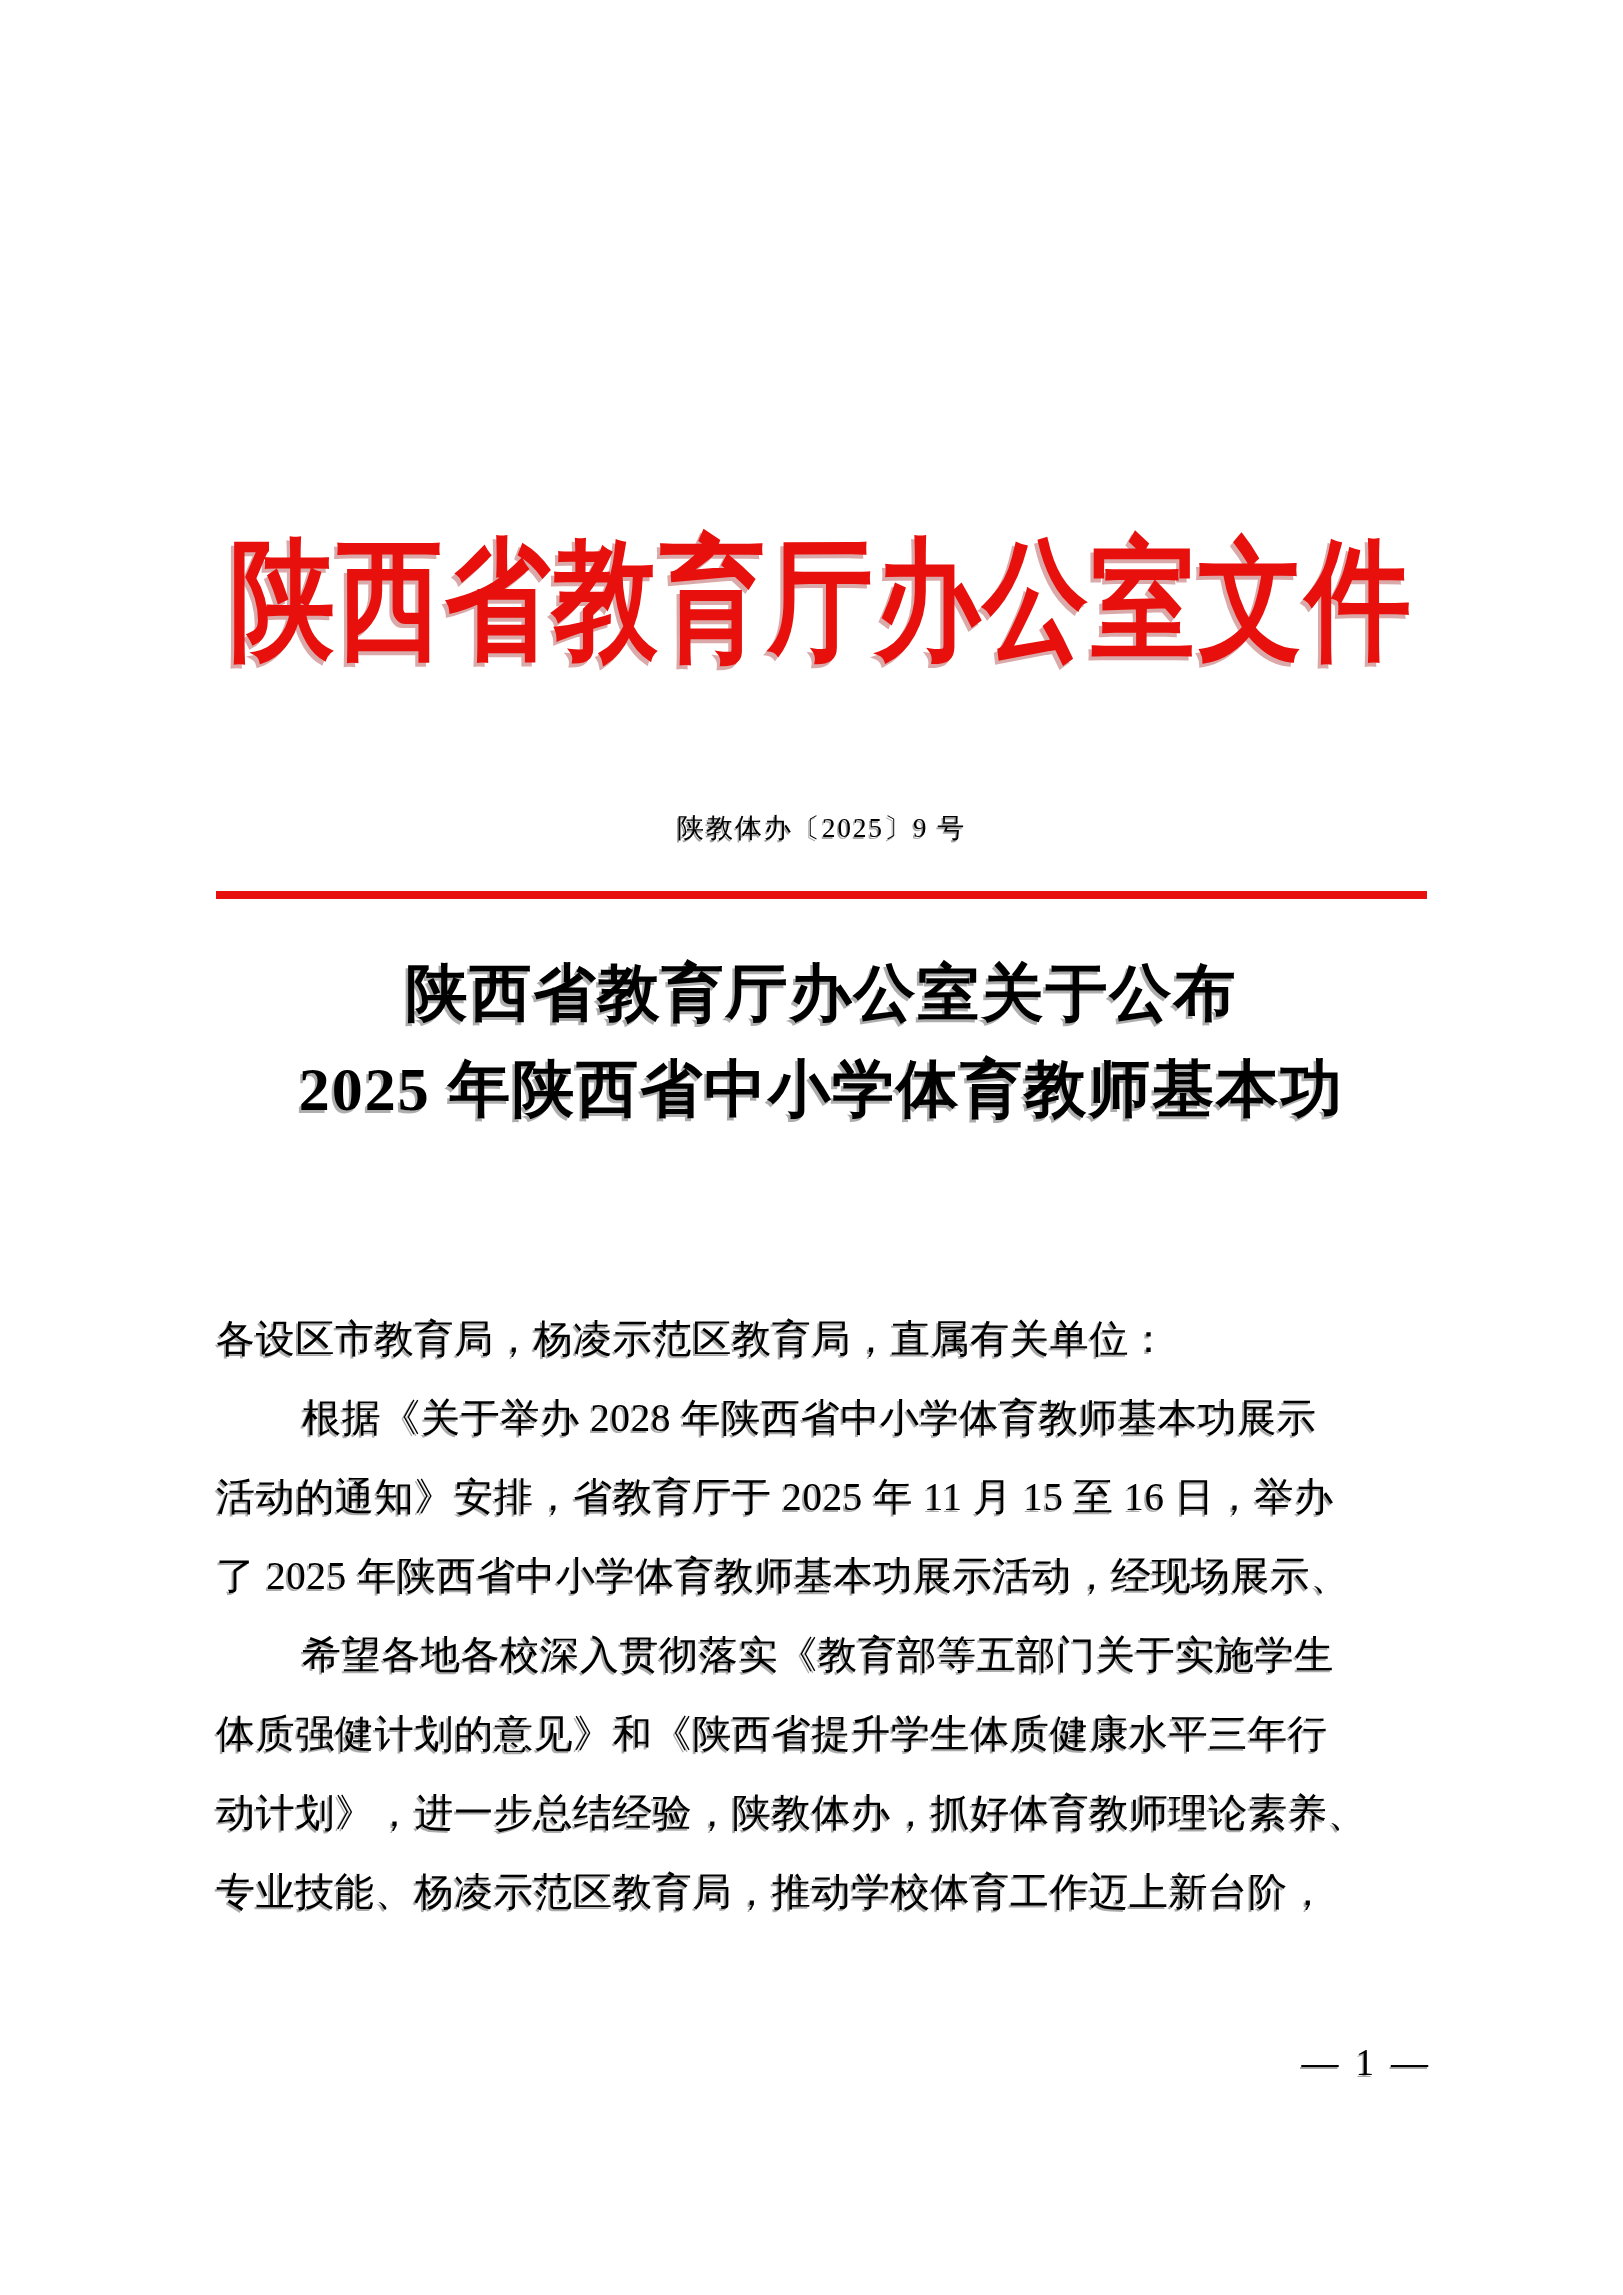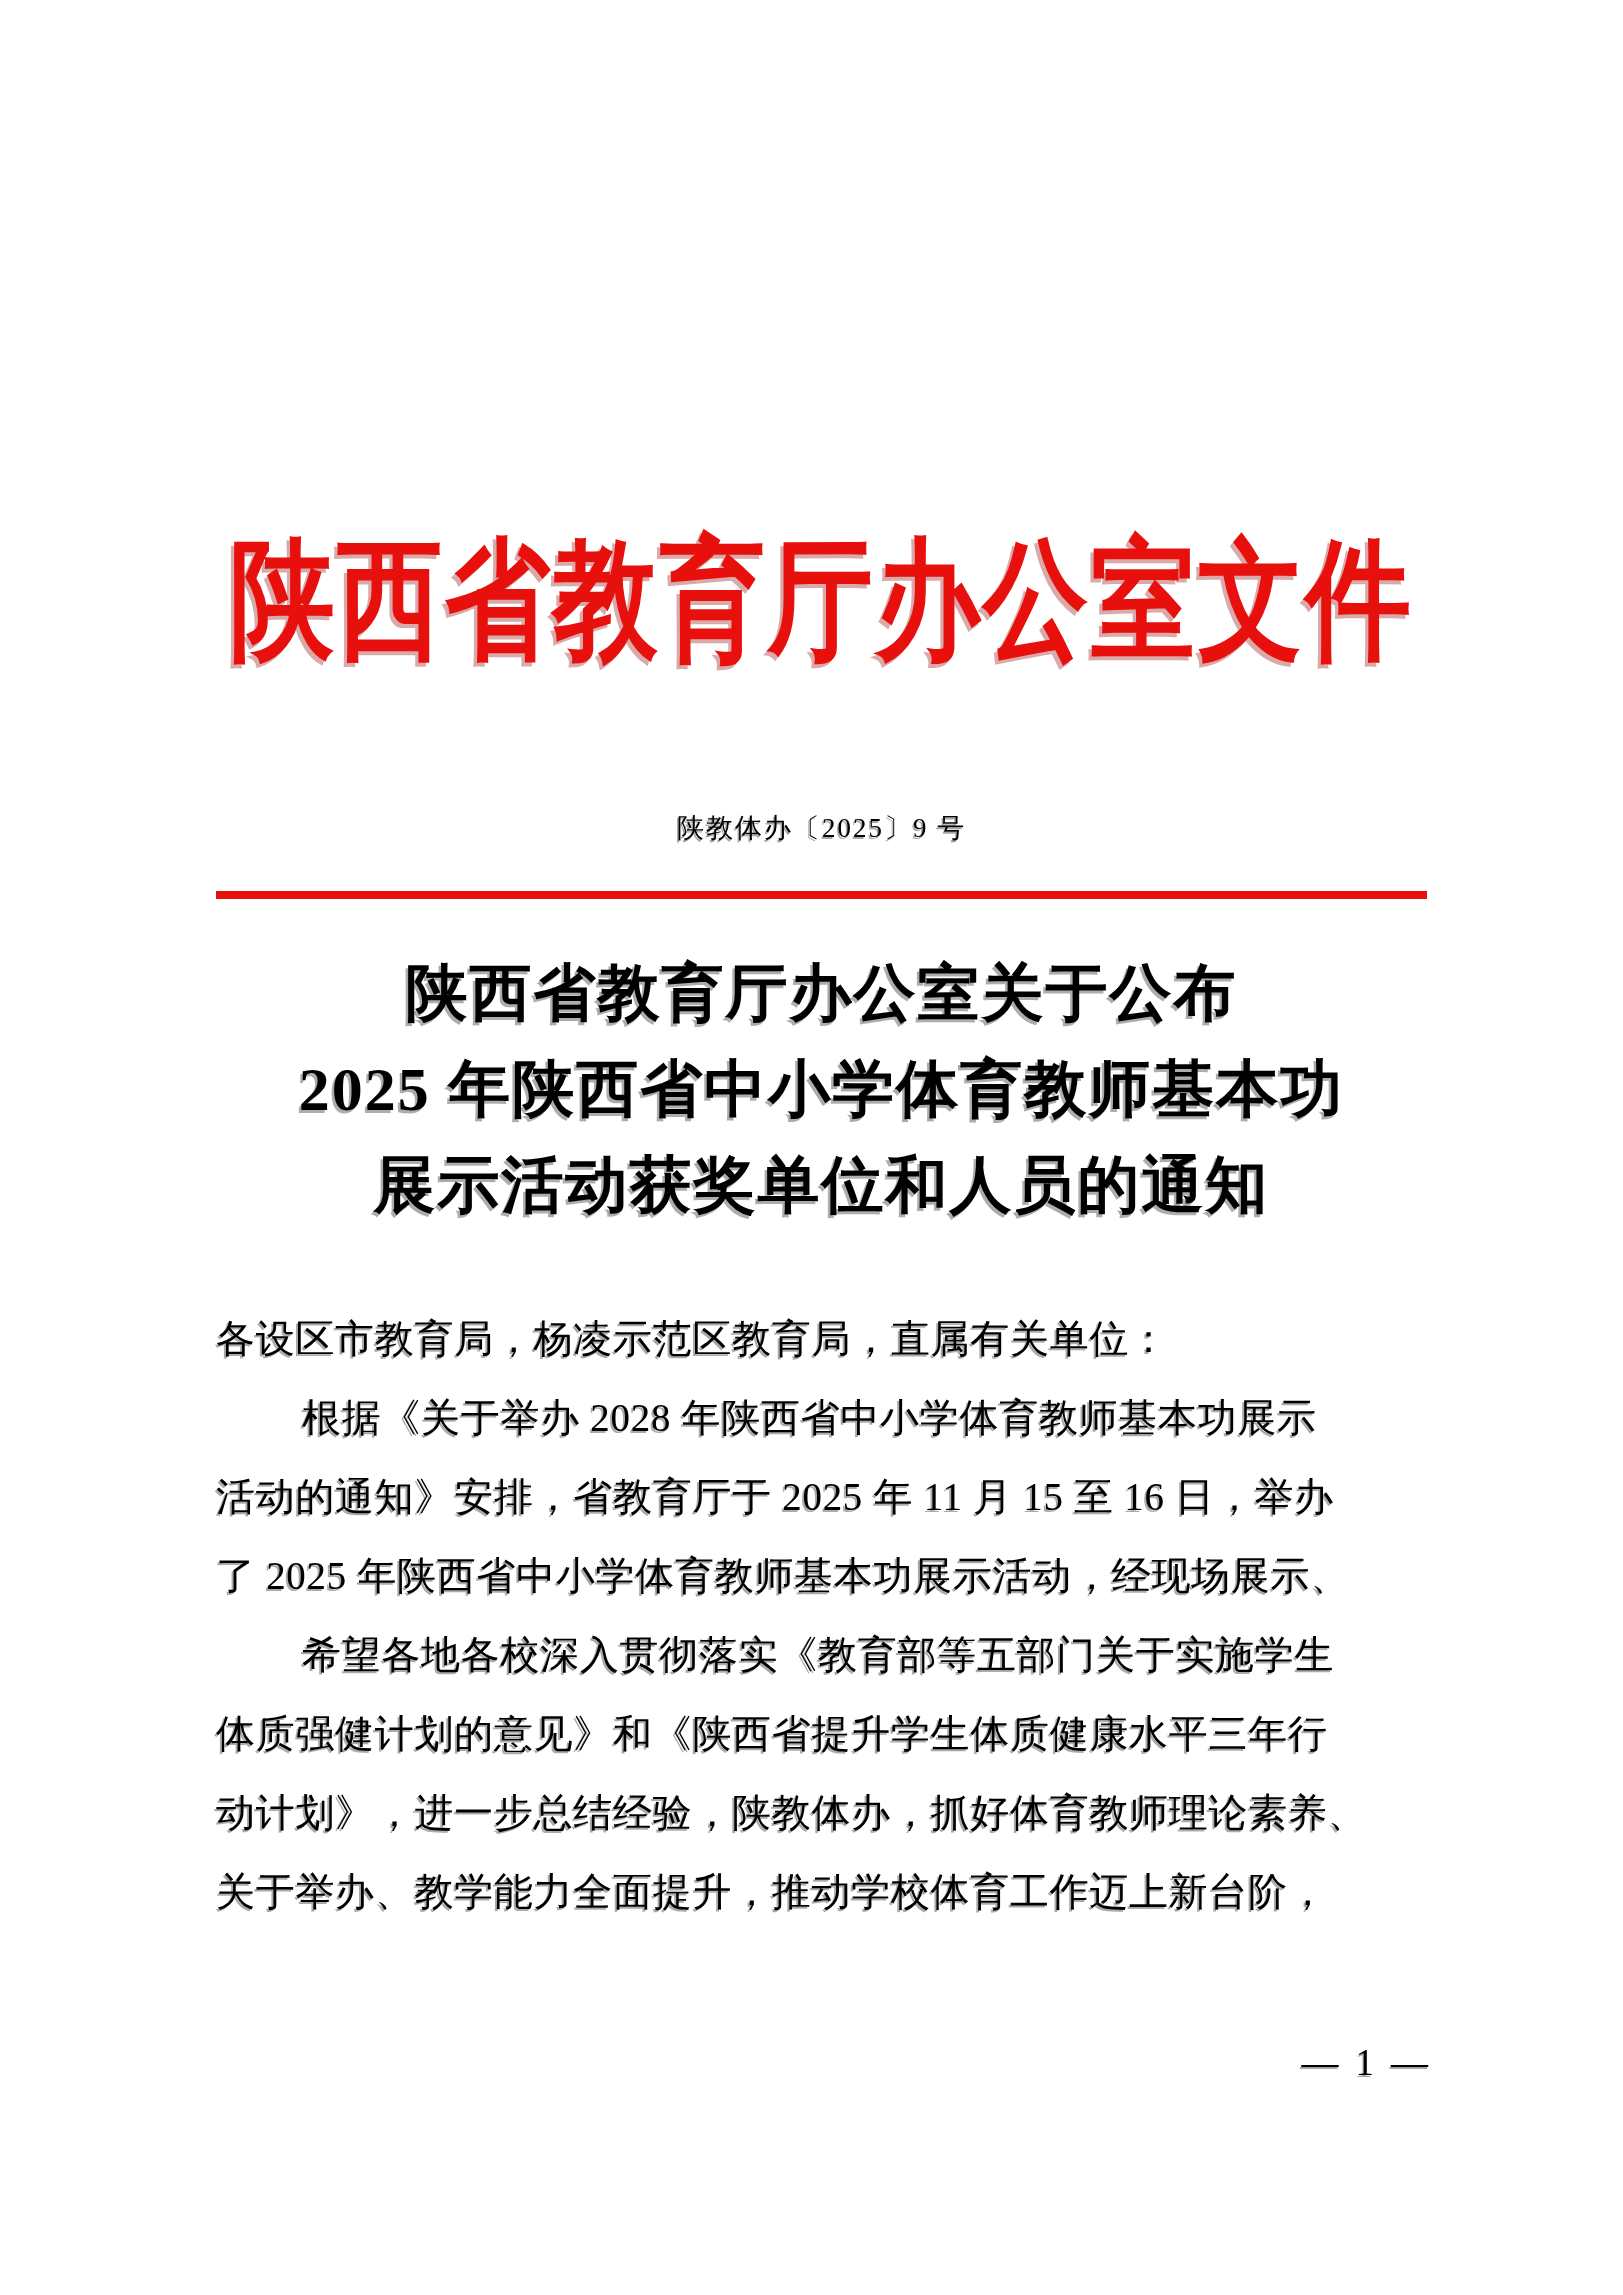--- a/index.html
+++ b/index.html
@@ -99,31 +99,30 @@
 
     <div class="agency-banner" style="color: rgb(232, 16, 12);">陕西省教育厅办公室文件</div>
 
     <div class="doc-number">陕教体办〔2025〕9 号</div>
 
     <div class="red-divider" style="background: rgb(232, 16, 12);"></div>
 
     <div class="notice-title">
       <div class="title-line">陕西省教育厅办公室关于公布</div>
       <div class="title-line">2025 年陕西省中小学体育教师基本功</div>
-      <div class="title-line">展示活动获奖单位和人员的通知</div>
     </div>
 
     <div class="body-text">
       <span class="body-line">各设区市教育局，杨凌示范区教育局，直属有关单位：</span>
       <span class="body-line indent">根据《关于举办 2028 年陕西省中小学体育教师基本功展示</span>
       <span class="body-line">活动的通知》安排，省教育厅于 2025 年 11 月 15 至 16 日，举办</span>
       <span class="body-line">了 2025 年陕西省中小学体育教师基本功展示活动，经现场展示、</span>
       <span class="body-line indent">希望各地各校深入贯彻落实《教育部等五部门关于实施学生</span>
       <span class="body-line">体质强健计划的意见》和《陕西省提升学生体质健康水平三年行</span>
       <span class="body-line">动计划》，进一步总结经验，陕教体办，抓好体育教师理论素养、</span>
-      <span class="body-line">关于举办、教学能力全面提升，推动学校体育工作迈上新台阶，</span>
+      <span class="body-line">专业技能、杨凌示范区教育局，推动学校体育工作迈上新台阶，</span>
     </div>
 
   </div>
 
   <div class="page-number">— 1 —</div>
 </div>
 
 
 </body></html>

